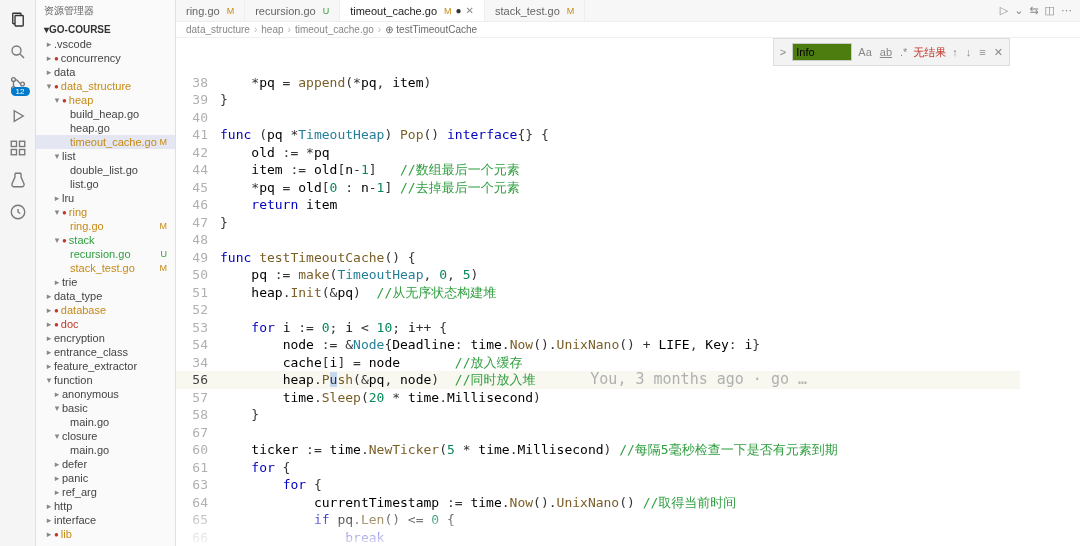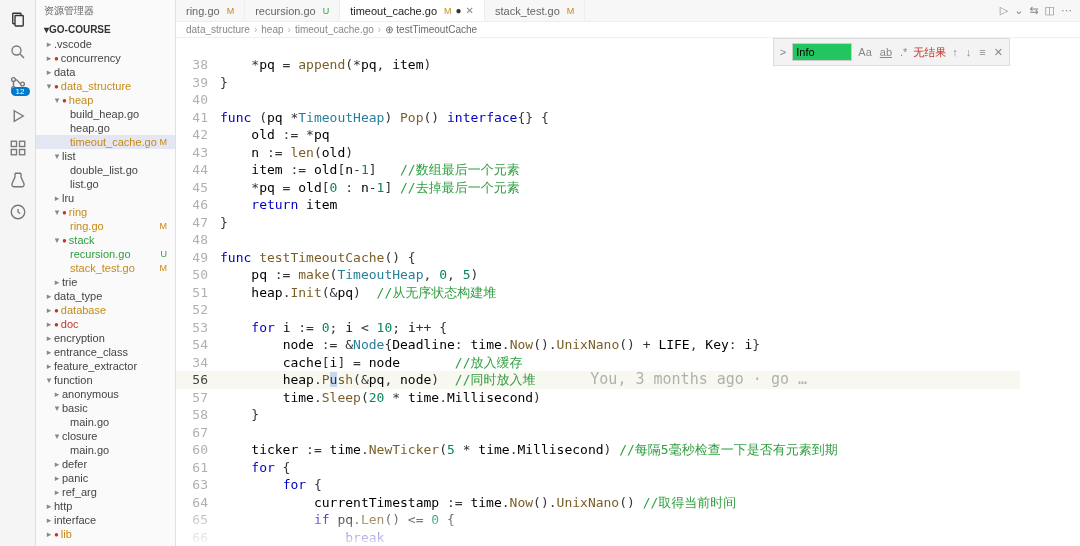--- a/index.html
+++ b/index.html
@@ -198,21 +198,21 @@
   padding: 0 4px;
   font-size: 11px;
   gap: 4px;
 }
 .find-bar input {
   border: 1px solid #ccc;
   height: 18px;
   width: 60px;
   font-size: 11px;
   padding: 0 3px;
-  background: #22c55e;
+  background: #4d7c0f;
 }
 .find-bar .icon-btn { color: #888; cursor: pointer; font-size: 11px; padding: 0 2px; }
 .find-bar .no-result { color: #c0392b; }
 .bottom-fade {
   position: absolute;
   bottom: 0; left: 0; right: 0;
   height: 40px;
   background: linear-gradient(to bottom, rgba(255,255,255,0), rgba(255,255,255,0.9));
   pointer-events: none;
 }
@@ -547,21 +547,20 @@
     <span class="fn">⊕ <span>testTimeoutCache</span></span>
   </div>
 
   <div class="editor-wrap">
     <div class="editor" id="editor">
         <div class="line"><span class="gutter">38</span><span class="code">    *<span class="ident">pq</span> = <span class="func">append</span>(*<span class="ident">pq</span>, <span class="ident">item</span>)</span></div>
         <div class="line"><span class="gutter">39</span><span class="code">}</span></div>
         <div class="line"><span class="gutter">40</span><span class="code"></span></div>
         <div class="line"><span class="gutter">41</span><span class="code"><span class="kw">func</span> (<span class="ident">pq</span> *<span class="type">TimeoutHeap</span>) <span class="func">Pop</span>() <span class="kw">interface</span>{} {</span></div>
         <div class="line"><span class="gutter">42</span><span class="code">    <span class="ident">old</span> := *<span class="ident">pq</span></span></div>
-        <div class="line"><span class="gutter">43</span><span class="code">    <span class="ident">n</span> := <span class="func">len</span>(<span class="ident">old</span>)</span></div>
         <div class="line"><span class="gutter">44</span><span class="code">    <span class="ident">item</span> := <span class="ident">old</span>[<span class="ident">n</span>-<span class="num">1</span>]   <span class="comment">//数组最后一个元素</span></span></div>
         <div class="line"><span class="gutter">45</span><span class="code">    *<span class="ident">pq</span> = <span class="ident">old</span>[<span class="num">0</span> : <span class="ident">n</span>-<span class="num">1</span>] <span class="comment">//去掉最后一个元素</span></span></div>
         <div class="line"><span class="gutter">46</span><span class="code">    <span class="kw">return</span> <span class="ident">item</span></span></div>
         <div class="line"><span class="gutter">47</span><span class="code">}</span></div>
         <div class="line"><span class="gutter">48</span><span class="code"></span></div>
         <div class="line"><span class="gutter">49</span><span class="code"><span class="kw">func</span> <span class="func">testTimeoutCache</span>() {</span></div>
         <div class="line"><span class="gutter">50</span><span class="code">    <span class="ident">pq</span> := <span class="func">make</span>(<span class="type">TimeoutHeap</span>, <span class="num">0</span>, <span class="num">5</span>)</span></div>
         <div class="line"><span class="gutter">51</span><span class="code">    <span class="ident">heap</span>.<span class="func">Init</span>(&amp;<span class="ident">pq</span>)  <span class="comment">//从无序状态构建堆</span></span></div>
         <div class="line"><span class="gutter">52</span><span class="code"></span></div>
         <div class="line"><span class="gutter">53</span><span class="code">    <span class="kw">for</span> <span class="ident">i</span> := <span class="num">0</span>; <span class="ident">i</span> &lt; <span class="num">10</span>; <span class="ident">i</span>++ {</span></div>

